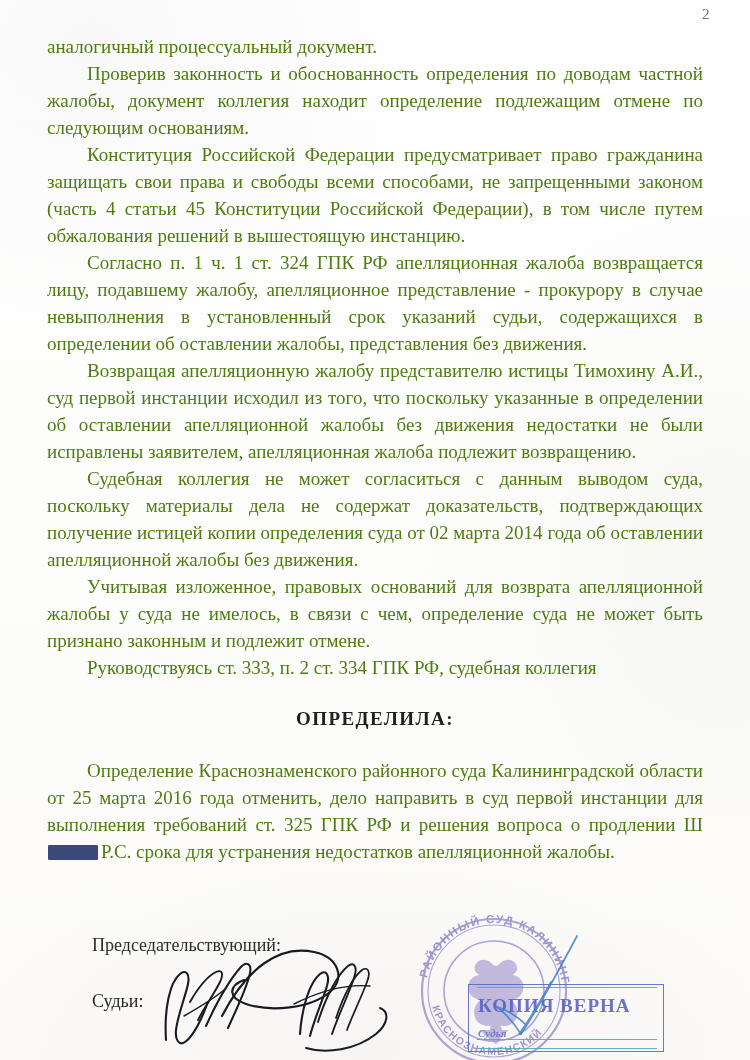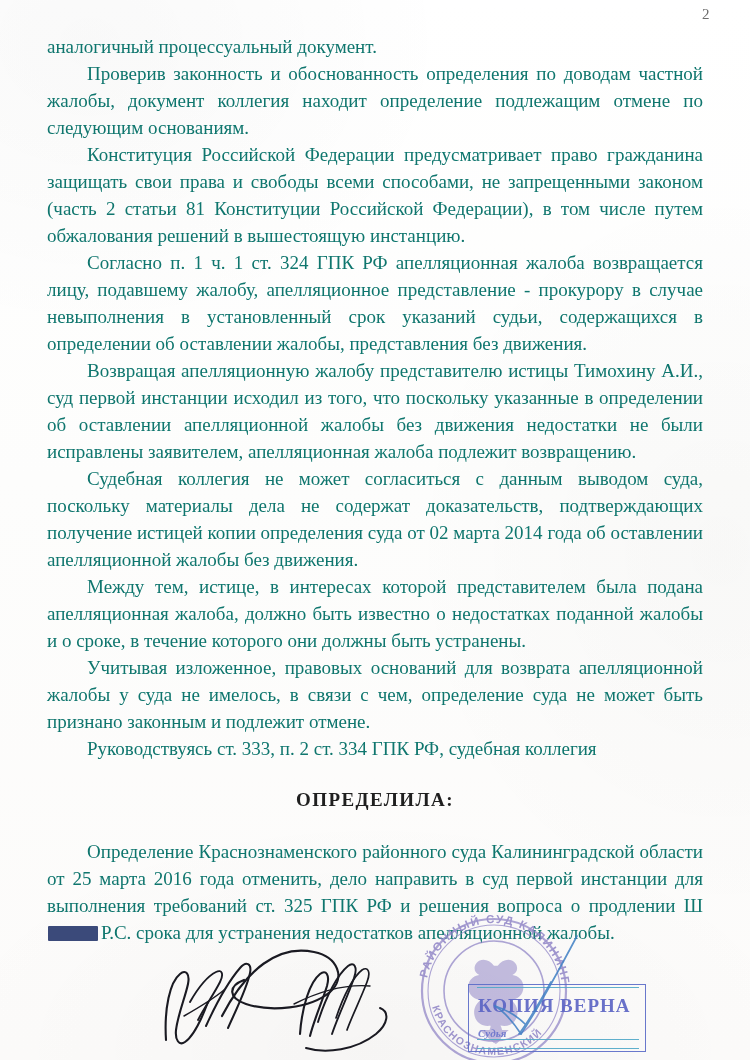--- a/index.html
+++ b/index.html
@@ -52,21 +52,21 @@
     top: 33px;
     width: 656px;
   }
 
   p.para {
     margin: 0;
     font-size: 19px;
     line-height: 27px;
     text-align: justify;
     text-indent: 40px;
-    color: #0f766e;
+    color: #4d7c0f;
     -webkit-font-smoothing: none;
   }
   p.para.noindent { text-indent: 0; }
   
   p.para::after {
     content: "";
     display: inline-block;
     width: 100%;
   }
   p.para.nostretch::after { content: none; }
@@ -127,21 +127,21 @@
     height: 172px;
     pointer-events: none;
     opacity: .82;
   }
 
   
   #copy-true-box {
     position: absolute;
     left: 468px;
     top: 984px;
-    width: 178px;
+    width: 196px;
     height: 68px;
     border: 1.6px solid #5a6bc8;
     box-sizing: border-box;
     pointer-events: none;
     opacity: .9;
   }
   #copy-true-box .ct-title {
     position: absolute;
     left: 9px;
     top: 10px;
@@ -192,45 +192,48 @@
 
   <div id="page-number">2</div>
 
   <div id="body-text">
 
     <p class="para noindent nostretch">аналогичный процессуальный документ.</p>
 
 
     <p class="para nostretch">Проверив законность и обоснованность определения по доводам частной жалобы, документ коллегия находит определение подлежащим отмене по следующим основаниям.</p>
 
-    <p class="para nostretch">Конституция Российской Федерации предусматривает право гражданина защищать свои права и свободы всеми способами, не запрещенными законом (часть 2 статьи 81 Конституции Российской Федерации), в том числе путем обжалования решений в вышестоящую инстанцию.</p>
+    <p class="para nostretch">Конституция Российской Федерации предусматривает право гражданина защищать свои права и свободы всеми способами, не запрещенными законом (часть 4 статьи 45 Конституции Российской Федерации), в том числе путем обжалования решений в вышестоящую инстанцию.</p>
 
 
     <p class="para nostretch">Согласно п. 1 ч. 1 ст. 324 ГПК РФ  апелляционная жалоба возвращается лицу, подавшему жалобу, апелляционное представление - прокурору в случае невыполнения в установленный срок указаний судьи, содержащихся в определении об оставлении жалобы, представления без движения.</p>
 
     <p class="para nostretch">Возвращая апелляционную жалобу представителю истицы Тимохину А.И., суд первой инстанции исходил из того, что поскольку указанные в определении об оставлении апелляционной жалобы без движения недостатки не были исправлены заявителем, апелляционная жалоба подлежит возвращению.</p>
 
     <p class="para nostretch">Судебная коллегия не может согласиться с данным выводом суда, поскольку материалы дела не содержат доказательств, подтверждающих получение истицей копии определения суда от 02 марта 2014 года об оставлении апелляционной жалобы без движения.</p>
 
-    <p class="para nostretch">Между тем, истице, в интересах которой представителем была подана апелляционная жалоба,   должно быть известно о недостатках поданной жалобы и о сроке, в течение которого они должны быть  устранены.</p>
 
     <p class="para nostretch">Учитывая изложенное, правовых оснований для возврата апелляционной жалобы у суда не имелось, в связи с чем, определение суда не может быть признано законным и подлежит отмене.</p>
 
     <p class="para nostretch">Руководствуясь ст. 333, п. 2 ст. 334 ГПК РФ,  судебная коллегия</p>
 
     <div class="spacer-md"></div>
 
     <h2 id="resolution-heading">ОПРЕДЕЛИЛА:</h2>
 
     <div class="spacer-md"></div>
 
     <p class="para nostretch"><span>Определение Краснознаменского районного суда Калининградской области  от 25 марта 2016 года  отменить, дело направить в суд первой инстанции для  выполнения требований ст. 325 ГПК РФ и решения вопроса о продлении Ш</span><span class="redaction"></span><span>Р.С. срока для устранения недостатков апелляционной жалобы.</span></p>
 
   </div>
 
+  <div id="signature-block">
+    <p class="sig-label">Председательствующий:</p>
+    <p class="sig-label judges">Судьи:</p>
+  </div>
 
   <svg id="court-stamp" viewBox="0 0 172 172">
     <defs>
       <path id="arcTop" d="M 18,86 A 68,68 0 0 1 154,86" fill="none"></path>
       <path id="arcBottom" d="M 22,86 A 64,64 0 0 0 150,86" fill="none"></path>
     </defs>
     <g stroke="#8b7fc4" fill="none" opacity="0.85">
       <circle cx="86" cy="86" r="72" stroke-width="2.2"></circle>
       <circle cx="86" cy="86" r="66" stroke-width="1.1"></circle>
       <circle cx="86" cy="86" r="50" stroke-width="1.6"></circle>

